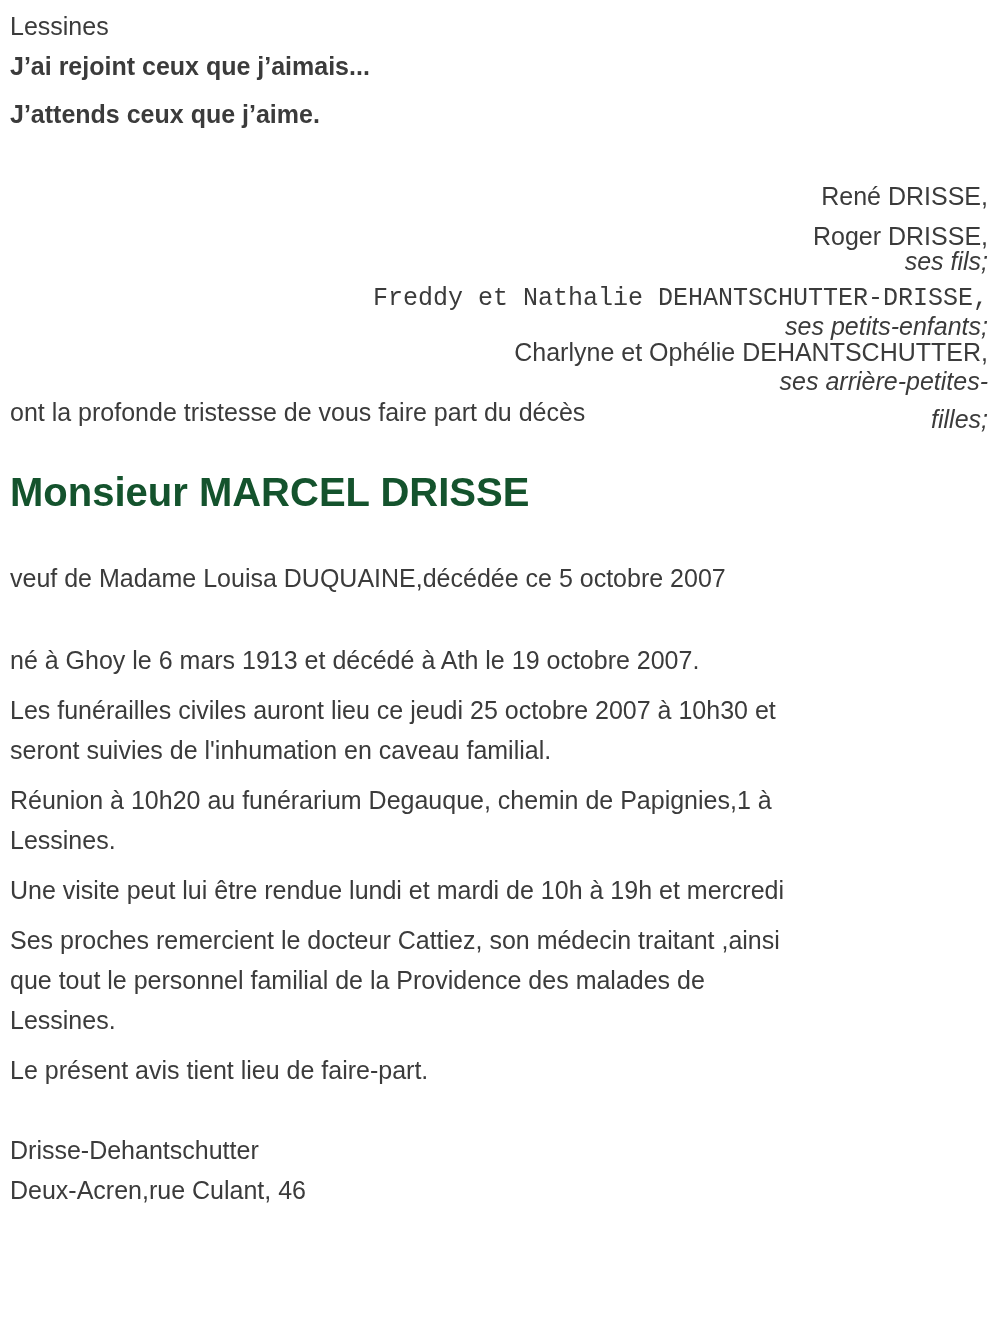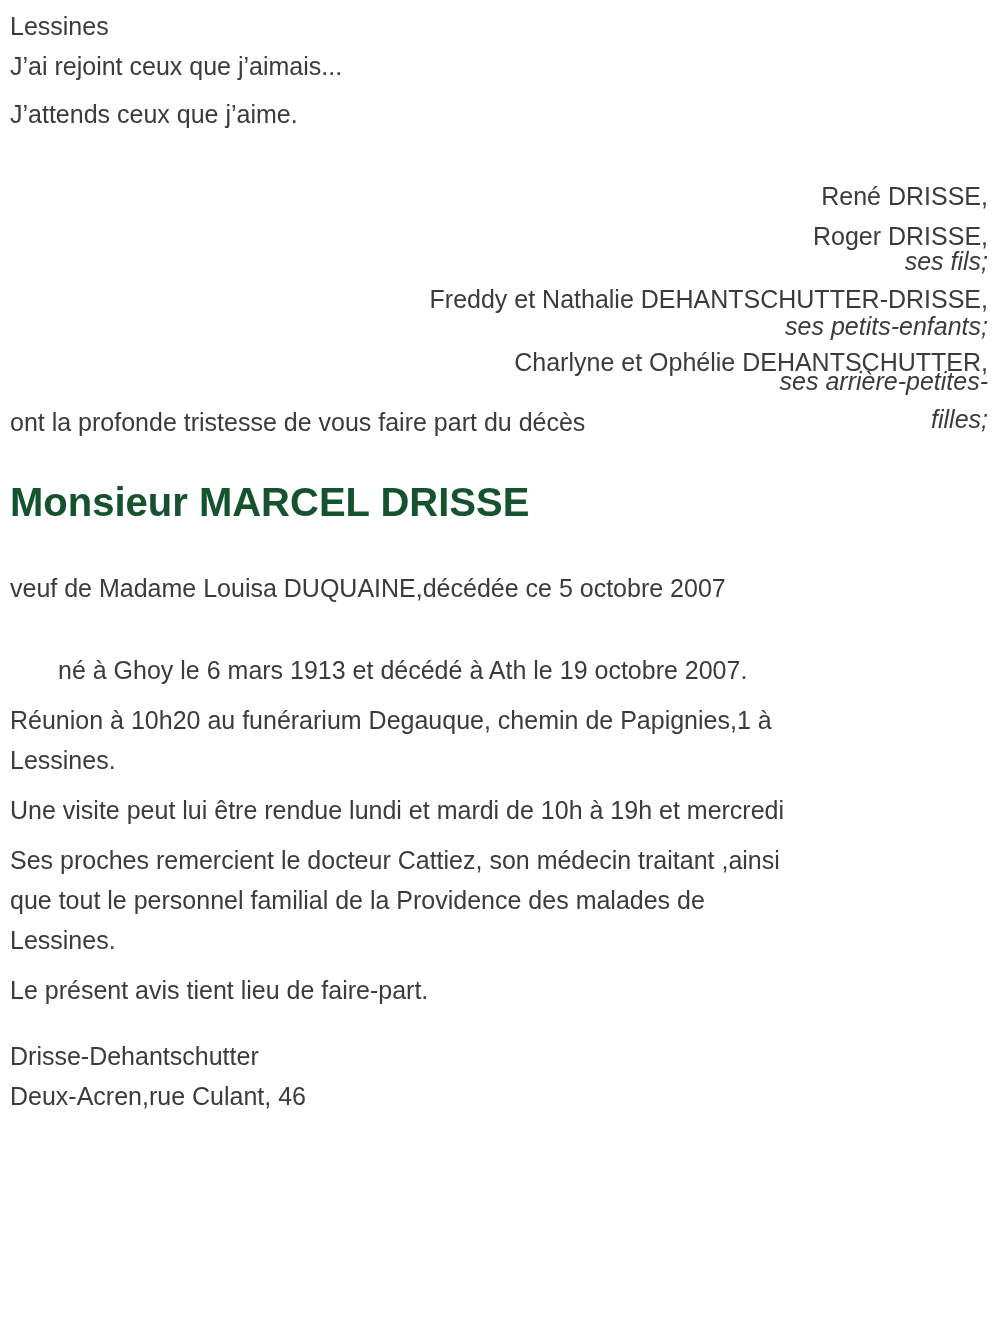--- a/index.html
+++ b/index.html
@@ -22,36 +22,36 @@
     width: 1000px;
     min-height: 1330px;
     padding: 6px 12px 20px 10px;
     background: #ffffff;
   }
   .line {
     line-height: 40px;
     white-space: nowrap;
   }
   .epitaph {
-    font-weight: normal;
+    font-weight: bold;
   }
   .epitaph-2 {
     margin-top: 8px;
   }
   
   .family {
     position: relative;
     margin-top: 42px;
   }
   .family .name {
     line-height: 40px;
     text-align: right;
   }
-  .family .name.gap-a { margin-top: 23px; }
-  .family .name.gap-b { margin-top: 23px; }
+  .family .name.gap-a { margin-top: 23px; font-family: Liberation Mono, monospace; }
+  .family .name.gap-b { margin-top: 13px; }
   .relation {
     position: absolute;
     right: 0;
     font-style: italic;
     line-height: 38px;
     text-align: right;
   }
   .rel-1 { top: 66px; }
   .rel-2 { top: 131px; }
   .rel-3 { top: 186px; width: 250px; }
@@ -67,24 +67,23 @@
     color: #14532d;
   }
   .widower {
     margin-top: 42px;
   }
   .detail {
     margin-top: 10px;
   }
   .detail.first {
     margin-top: 42px;
-    margin-left: 48px;
   }
   .signature {
-    margin-top: 26px;
+    margin-top: 40px;
   }
 </style>
 </head>
 <body>
 
 <div class="page">
 
   <div class="line">Lessines</div>
 
   <div class="line epitaph">J’ai rejoint ceux que j’aimais...</div>
@@ -107,20 +106,24 @@
   </section>
 
   <h1 class="deceased-title">Monsieur MARCEL DRISSE</h1>
 
   <div class="line widower">veuf de Madame Louisa DUQUAINE,décédée ce 5 octobre 2007</div>
 
   <section class="detail first">
     <div class="line">né à Ghoy le 6 mars 1913 et décédé à Ath le 19 octobre 2007.</div>
   </section>
 
+  <section class="detail">
+    <div class="line">Les funérailles civiles auront lieu ce jeudi 25 octobre 2007 à 10h30 et</div>
+    <div class="line">seront suivies de l'inhumation en caveau familial.</div>
+  </section>
 
   <section class="detail">
     <div class="line">Réunion à 10h20 au funérarium Degauque, chemin de Papignies,1 à</div>
     <div class="line">Lessines.</div>
   </section>
 
   <section class="detail">
     <div class="line">Une visite peut lui être rendue lundi et mardi de 10h à 19h et mercredi</div>
   </section>
 

